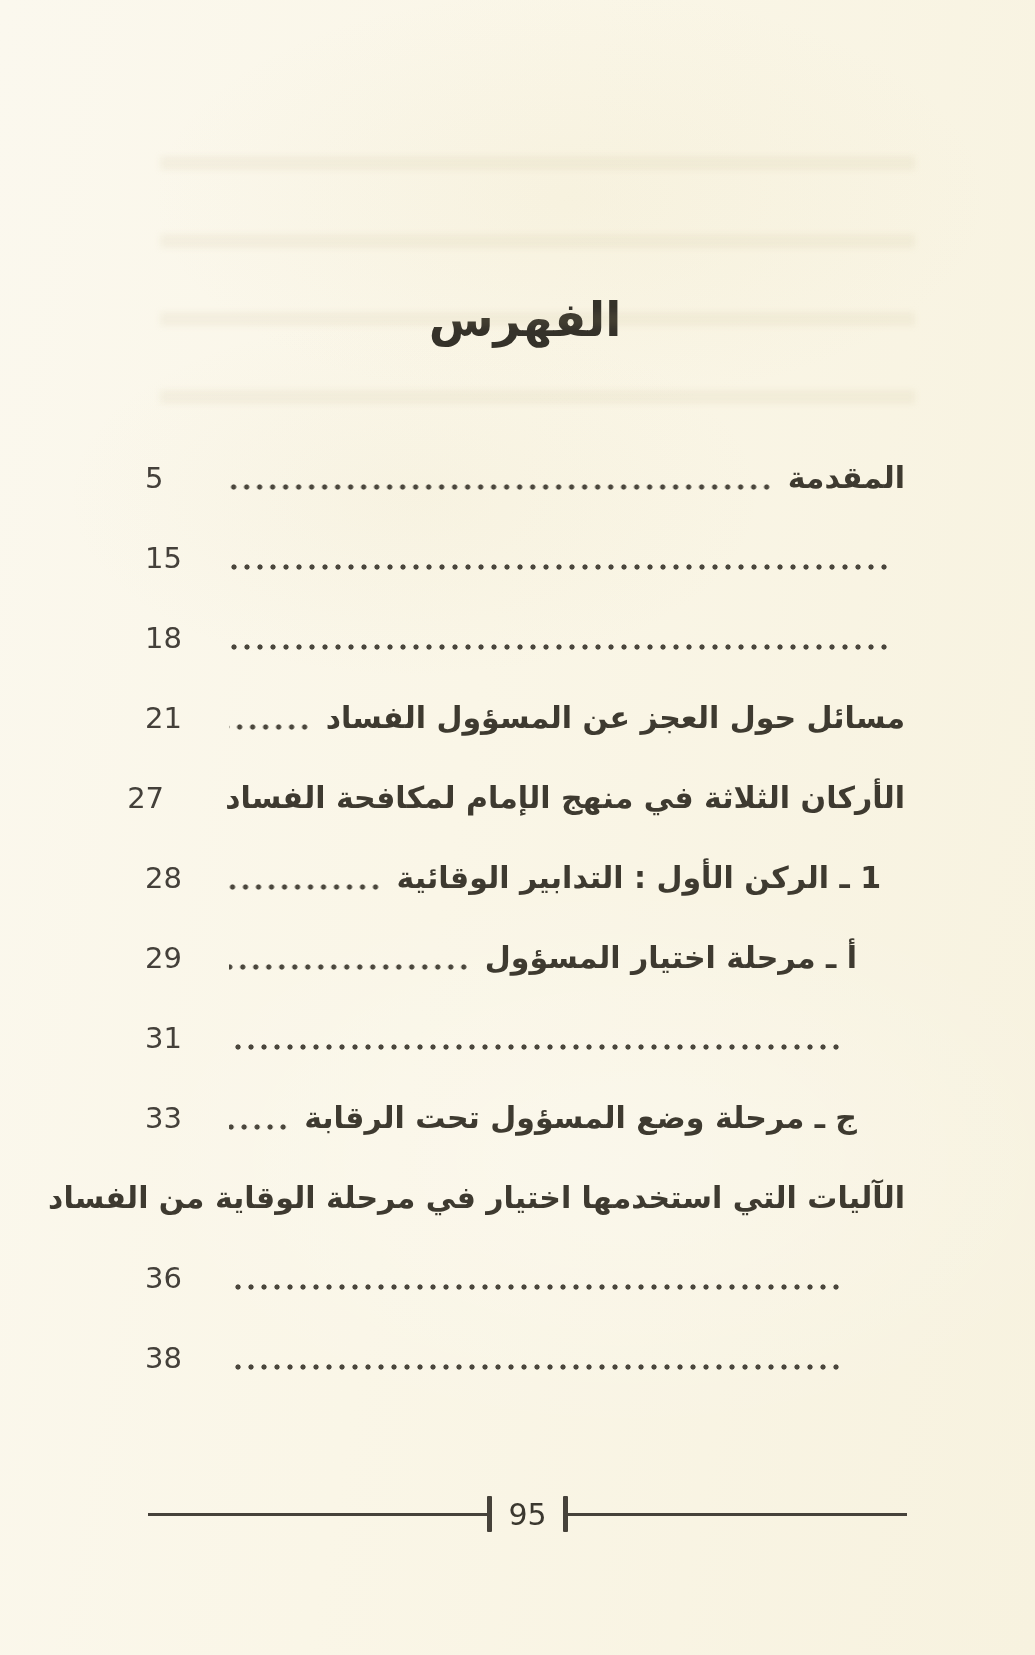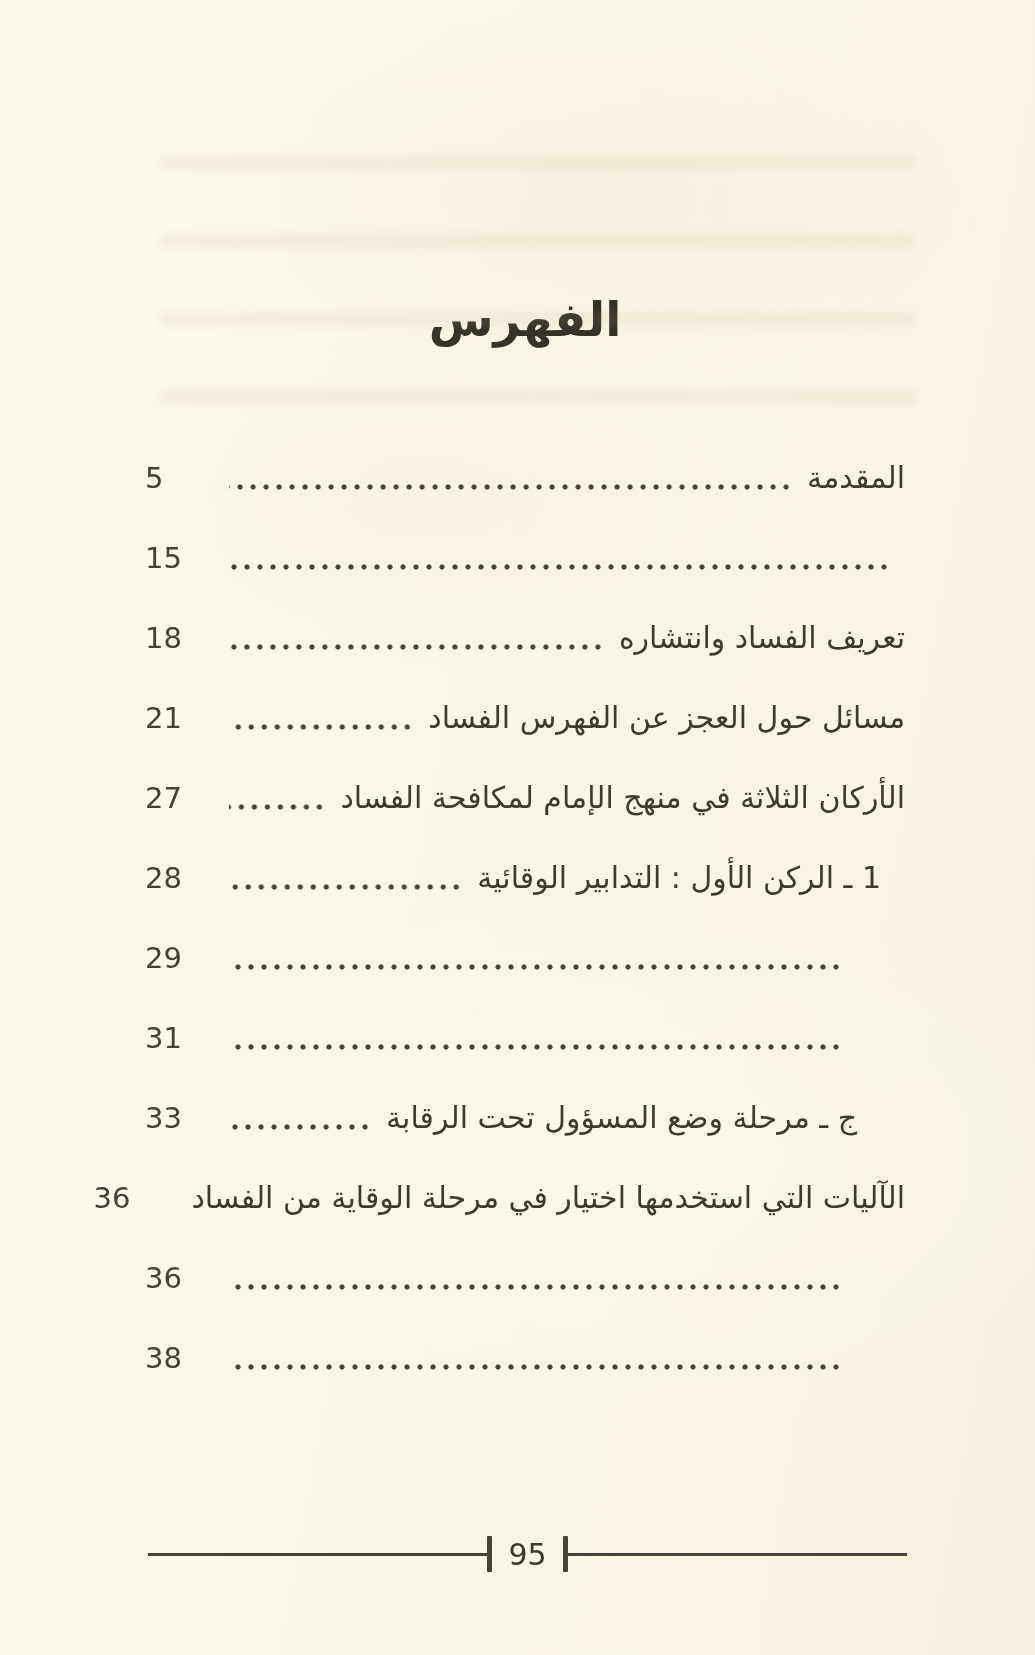--- a/index.html
+++ b/index.html
@@ -55,20 +55,21 @@
     margin-bottom:38px;
     font-size:30px;
   }
   .indent-0{padding-right:0;}
   .indent-1{padding-right:24px;}
   .indent-2{padding-right:48px;}
   .toc-label{
     white-space:nowrap;
     flex:0 0 auto;
     letter-spacing:0.5px;
+    font-weight:bold;
   }
   .toc-leader{
     flex:1 1 auto;
     align-self:flex-end;
     height:12px;
     margin:0 14px 6px 14px;
     background-image:radial-gradient(circle at 6px 6px, var(--dot) 2.2px, transparent 3px);
     background-size:13px 12px;
     background-repeat:repeat-x;
     background-position:right center;
@@ -81,21 +82,20 @@
     font-size:29px;
     color:#44403a;
     direction:ltr;
   }
   .footer{
     position:absolute;
     left:148px; right:128px;
     top:1496px;
     display:flex;
     align-items:center;
-    margin-top:40px;
   }
   .rule{
     flex:1 1 auto;
     height:3px;
     background:#46423a;
   }
   .tick{
     flex:0 0 5px;
     width:5px;height:36px;
     background:#46423a;
@@ -119,40 +119,40 @@
       <div class="toc-row indent-0">
         <span class="toc-label">المقدمة</span>
         <span class="toc-leader"></span>
         <span class="toc-page">5</span>
       </div>
       <div class="toc-row indent-0">
         <span class="toc-leader"></span>
         <span class="toc-page">15</span>
       </div>
       <div class="toc-row indent-0">
-        <span class="toc-label">تعريف الفساد وانتشاره</span>
         <span class="toc-leader"></span>
         <span class="toc-page">18</span>
       </div>
       <div class="toc-row indent-0">
-        <span class="toc-label">مسائل حول العجز عن الفهرس الفساد</span>
+        <span class="toc-label">مسائل حول العجز عن المسؤول الفساد</span>
         <span class="toc-leader"></span>
         <span class="toc-page">21</span>
       </div>
       <div class="toc-row indent-0">
         <span class="toc-label">الأركان الثلاثة في منهج الإمام لمكافحة الفساد</span>
         <span class="toc-leader"></span>
         <span class="toc-page">27</span>
       </div>
       <div class="toc-row indent-1">
         <span class="toc-label">1 ـ الركن الأول : التدابير الوقائية</span>
         <span class="toc-leader"></span>
         <span class="toc-page">28</span>
       </div>
       <div class="toc-row indent-2">
+        <span class="toc-label">أ ـ مرحلة اختيار المسؤول</span>
         <span class="toc-leader"></span>
         <span class="toc-page">29</span>
       </div>
       <div class="toc-row indent-2">
         <span class="toc-leader"></span>
         <span class="toc-page">31</span>
       </div>
       <div class="toc-row indent-2">
         <span class="toc-label">ج ـ مرحلة وضع المسؤول تحت الرقابة</span>
         <span class="toc-leader"></span>

